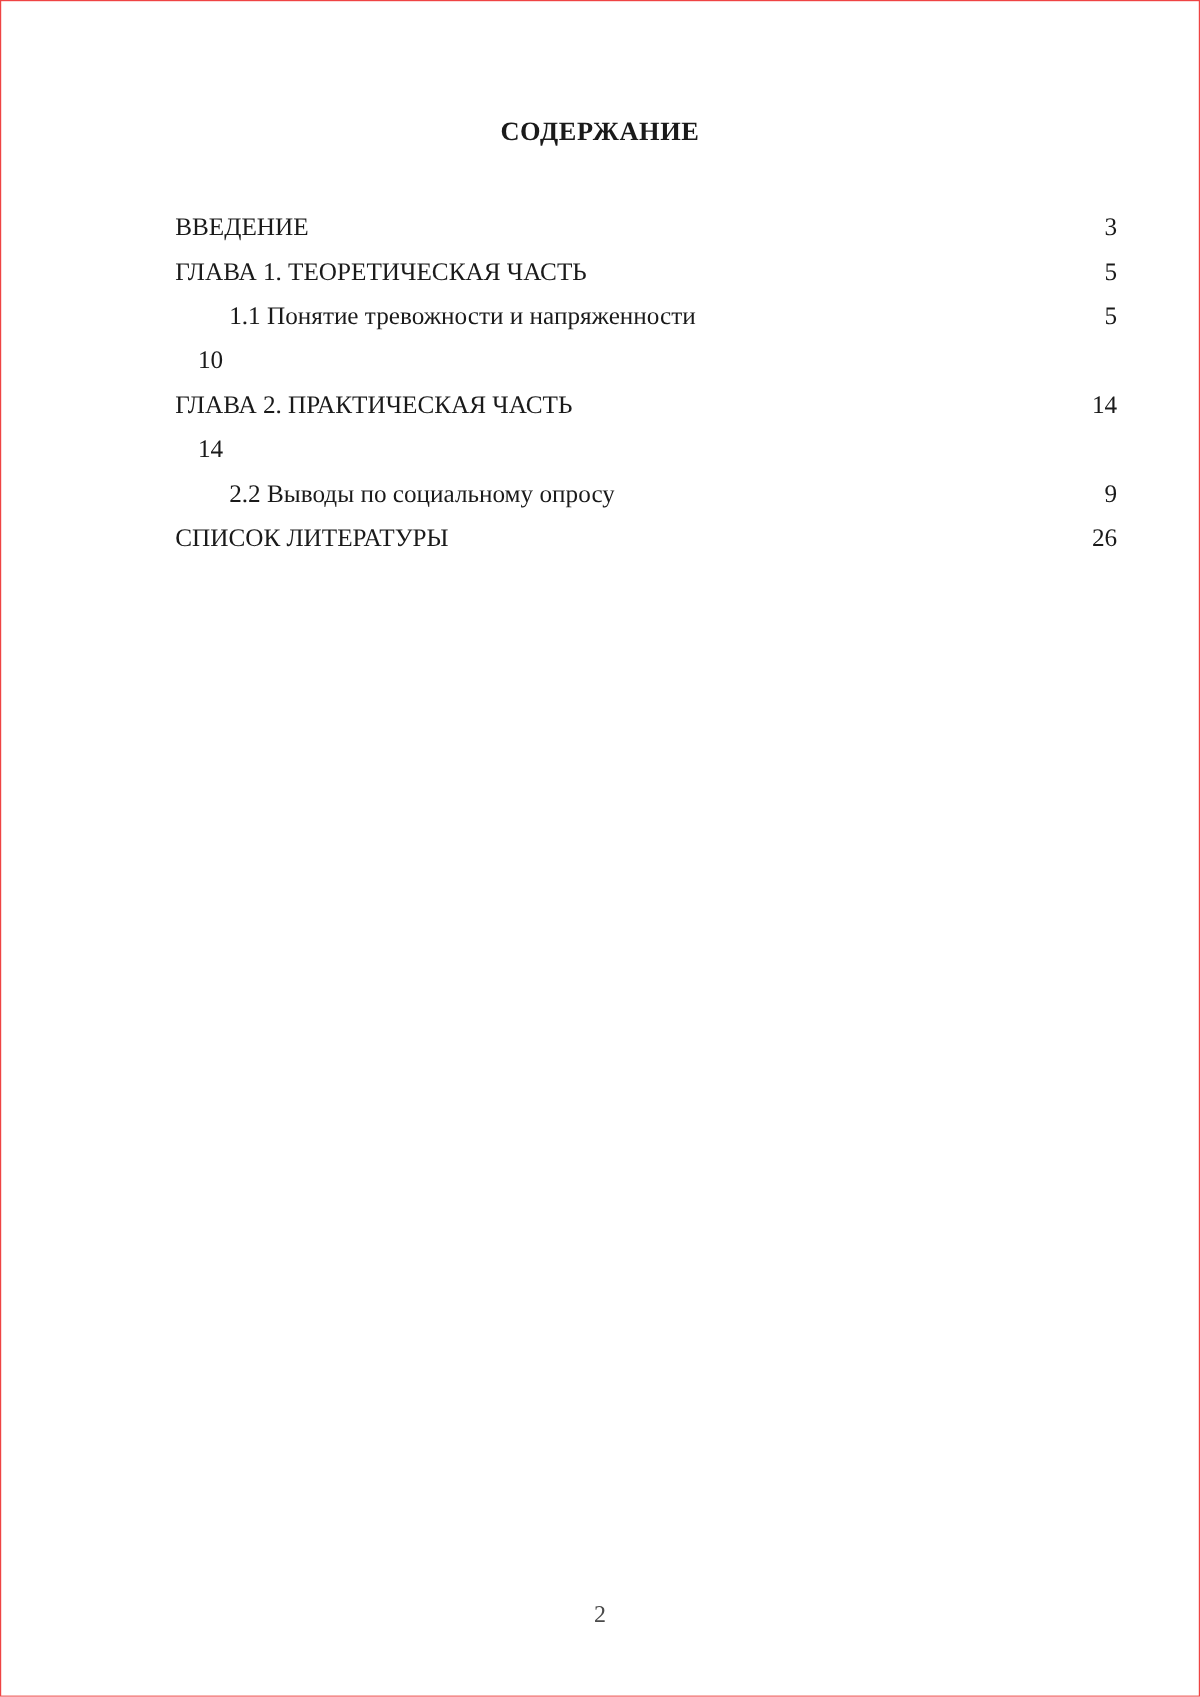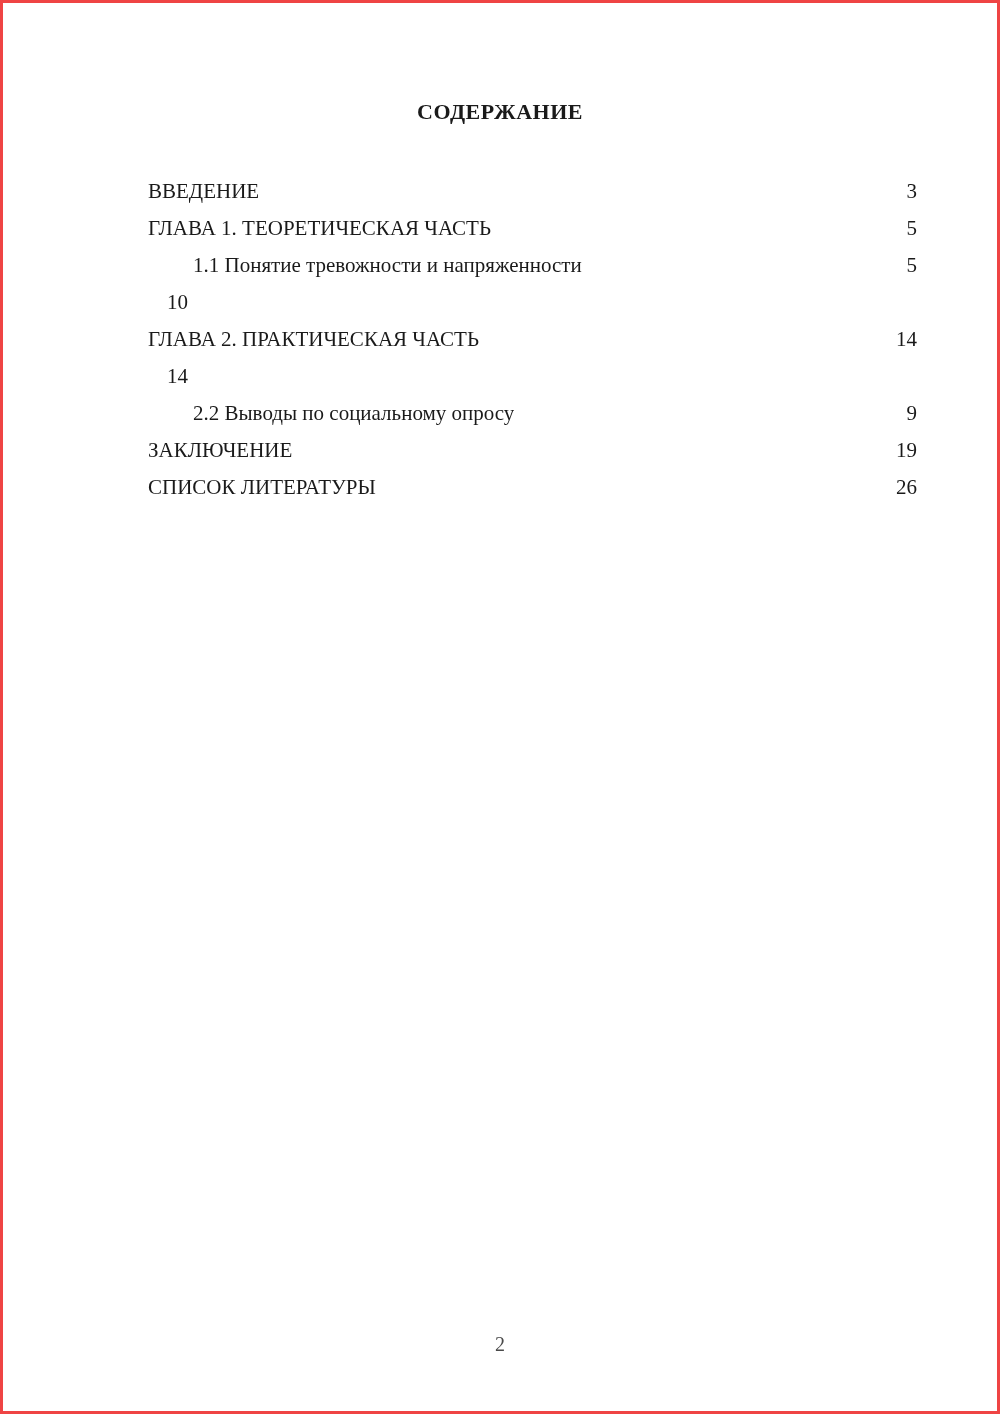--- a/index.html
+++ b/index.html
@@ -11,39 +11,39 @@
     width: 1000px;
     height: 1414px;
     position: relative;
     font-family: "Liberation Serif", "DejaVu Serif", serif;
     color: #1a1a1a;
     box-sizing: border-box;
   }
   .page {
     position: absolute;
     inset: 0;
-    border: 3px solid #ef4444;
+    border: 1px solid #ef4444;
     box-sizing: border-box;
     background: #ffffff;
   }
   .doc-title {
     position: absolute;
     top: 96px;
     left: 0;
     width: 100%;
     text-align: center;
     font-size: 22px;
     font-weight: bold;
     letter-spacing: 0.5px;
   }
   .toc {
     position: absolute;
     top: 170px;
     left: 145px;
-    right: 80px;
+    right: 68px;
   }
   .toc-row {
     display: flex;
     align-items: baseline;
     justify-content: space-between;
     font-size: 21px;
     line-height: 37px;
     white-space: nowrap;
   }
   .toc-row .label {
@@ -104,24 +104,20 @@
 
   <div class="toc-row indent">
     <span class="pg">14</span>
   </div>
 
   <div class="toc-row indent">
     <span class="label">2.2 Выводы по социальному опросу</span>
     <span class="pg">9</span>
   </div>
 
-  <div class="toc-row">
-    <span class="label">ЗАКЛЮЧЕНИЕ</span>
-    <span class="pg">19</span>
-  </div>
 
   <div class="toc-row">
     <span class="label">СПИСОК ЛИТЕРАТУРЫ</span>
     <span class="pg">26</span>
   </div>
 </div>
 
   <div class="page-number">2</div>
 
 </div>

